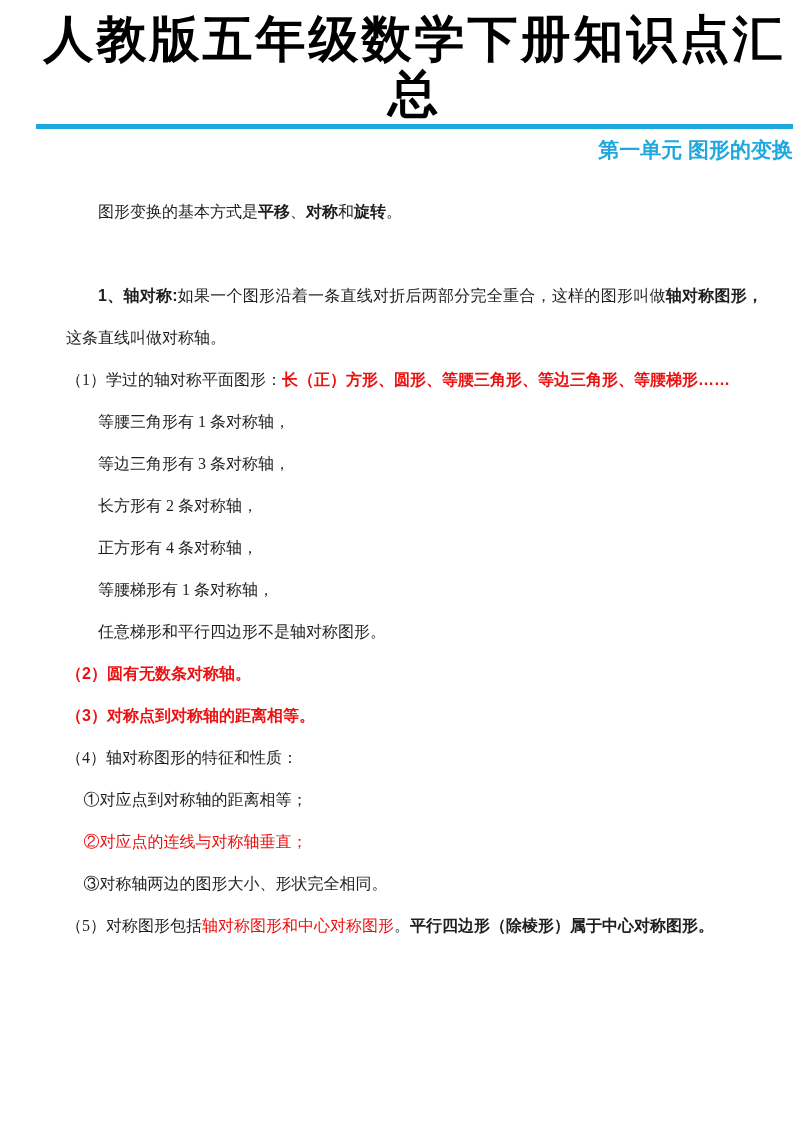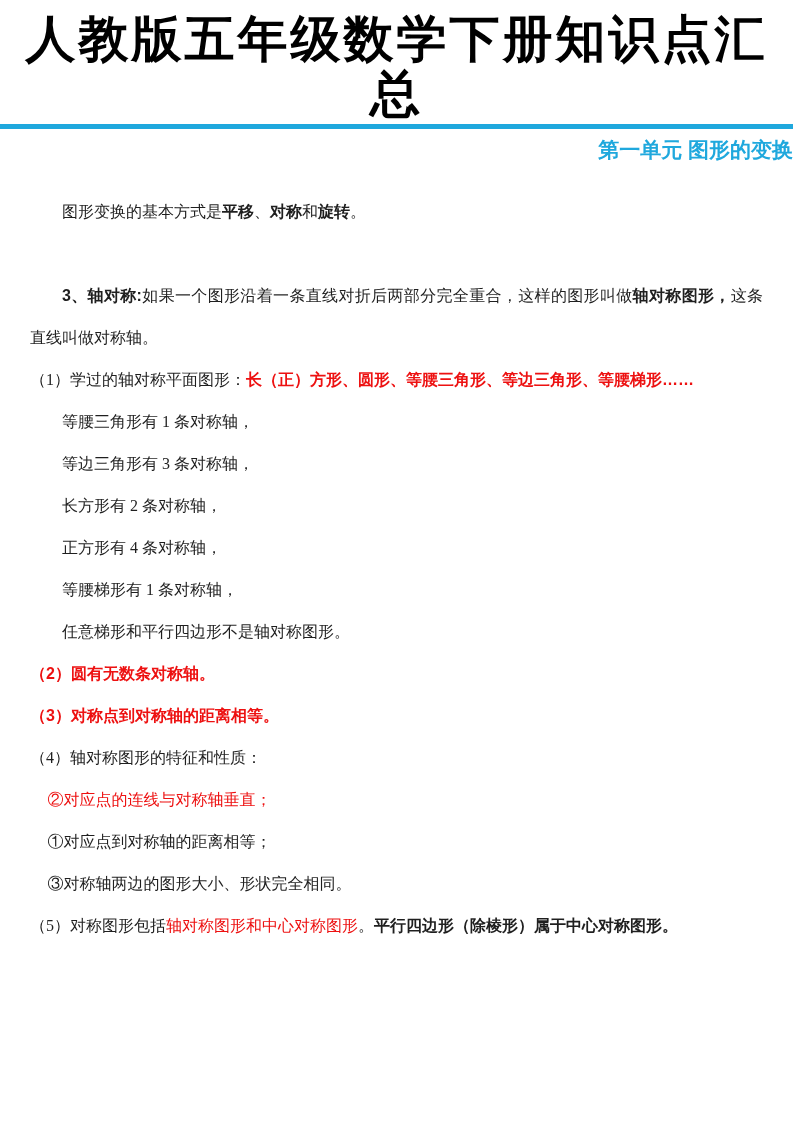--- a/index.html
+++ b/index.html
@@ -6,21 +6,21 @@
     --accent:#1fa8dd;
     --red:#ed1111;
     --ink:#1f1f1f;
   }
   html,body{margin:0;padding:0;}
   body{
     width:793px;height:1122px;background:#ffffff;overflow:hidden;
     font-family:"Liberation Serif","DejaVu Serif",serif;
     color:var(--ink);
   }
-  .page{width:793px;height:1122px;background:#ffffff;box-sizing:border-box;}
+  .page{width:793px;height:1122px;background:#ffffff;box-sizing:border-box;padding-left:36px;}
   .title-wrap{
     padding-top:12px;
     text-align:center;
   }
   .doc-title{
     display:inline-block;
     margin:0;
     font-size:50px;
     line-height:1.1;
     font-weight:700;
@@ -67,29 +67,29 @@
 <body>
 
 <div class="page">
   <div class="title-wrap">
     <h1 class="doc-title">人教版五年级数学下册知识点汇总</h1>
   </div>
   <h2 class="subtitle">第一单元 图形的变换</h2>
   <div class="content">
       <p class="line indent"><span>图形变换的基本方式是</span><span class="b">平移</span><span>、</span><span class="b">对称</span><span>和</span><span class="b">旋转</span><span>。</span></p>
       <p class="line blank">&nbsp;</p>
-      <p class="line indent"><span class="b">3、轴对称:</span><span>如果一个图形沿着一条直线对折后两部分完全重合，这样的图形叫做</span><span class="b">轴对称图形，</span><span>这条直线叫做对称轴。</span></p>
+      <p class="line indent"><span class="b">1、轴对称:</span><span>如果一个图形沿着一条直线对折后两部分完全重合，这样的图形叫做</span><span class="b">轴对称图形，</span><span>这条直线叫做对称轴。</span></p>
       <p class="line"><span>（1）学过的轴对称平面图形：</span><span class="rb">长（正）方形、圆形、等腰三角形、等边三角形、等腰梯形……</span></p>
       <p class="line indent"><span>等腰三角形有 1 条对称轴，</span></p>
       <p class="line indent"><span>等边三角形有 3 条对称轴，</span></p>
       <p class="line indent"><span>长方形有 2 条对称轴，</span></p>
       <p class="line indent"><span>正方形有 4 条对称轴，</span></p>
       <p class="line indent"><span>等腰梯形有 1 条对称轴，</span></p>
       <p class="line indent"><span>任意梯形和平行四边形不是轴对称图形。</span></p>
       <p class="line"><span class="rb">（2）圆有无数条对称轴。</span></p>
       <p class="line"><span class="rb">（3）对称点到对称轴的距离相等。</span></p>
       <p class="line"><span>（4）轴对称图形的特征和性质：</span></p>
+      <p class="line indent-sm"><span>①对应点到对称轴的距离相等；</span></p>
       <p class="line indent-sm"><span class="r">②对应点的连线与对称轴垂直；</span></p>
-      <p class="line indent-sm"><span>①对应点到对称轴的距离相等；</span></p>
       <p class="line indent-sm"><span>③对称轴两边的图形大小、形状完全相同。</span></p>
       <p class="line"><span>（5）对称图形包括</span><span class="r">轴对称图形和中心对称图形</span><span>。</span><span class="b">平行四边形（除棱形）属于中心对称图形。</span></p>
     </div>
 </div>
 
 </body></html>

